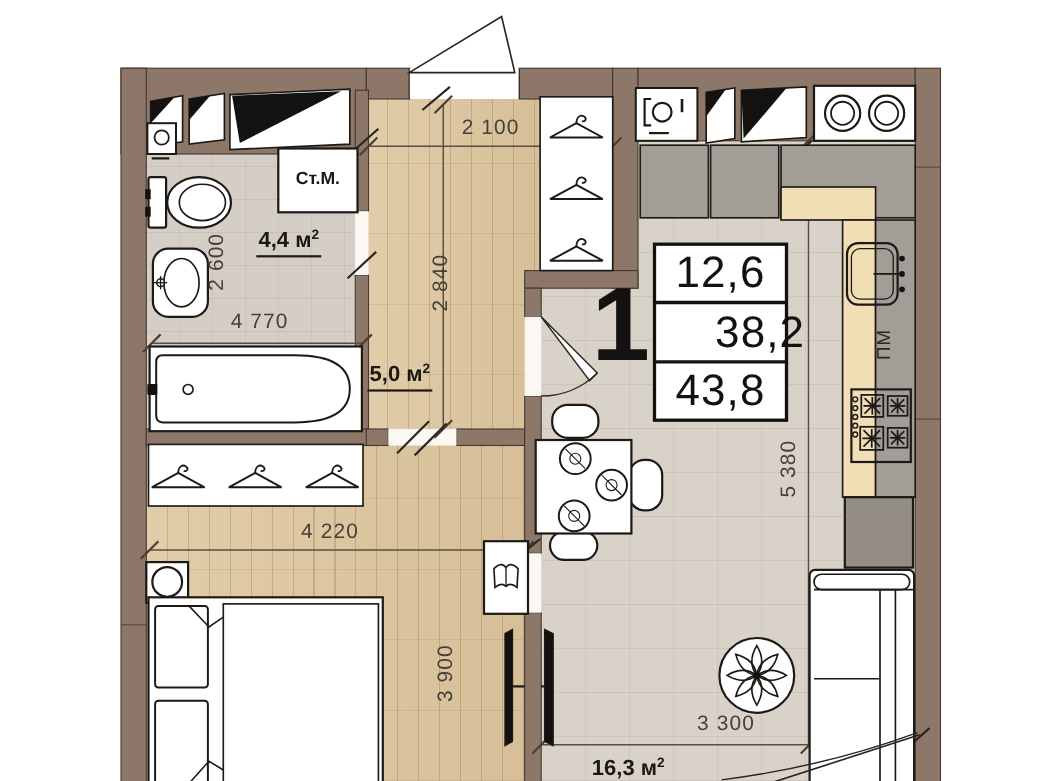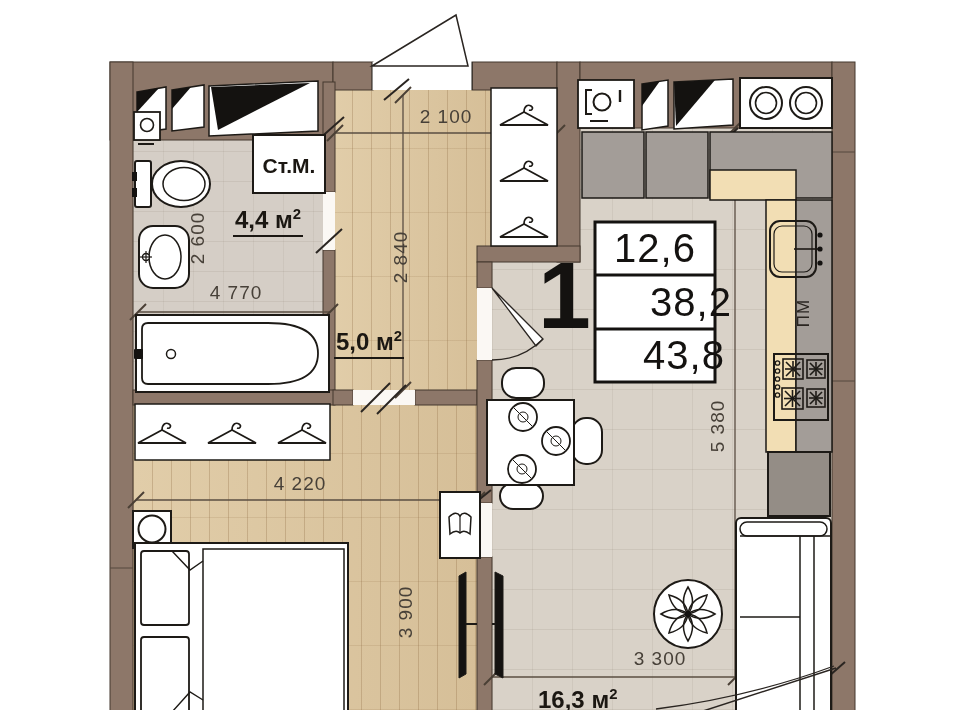--- a/index.html
+++ b/index.html
@@ -24,24 +24,24 @@
     background-color:#d5cec6;
     background-image:
       repeating-linear-gradient(0deg, rgba(120,108,92,.12) 0 1px, rgba(0,0,0,0) 1px 30px),
       repeating-linear-gradient(90deg, rgba(120,108,92,.09) 0 1px, rgba(0,0,0,0) 1px 30px);
   }
   svg{position:absolute;left:0;top:0;}
   
   .dim{position:absolute;font-size:19px;line-height:20px;color:#474038;text-align:center;
        letter-spacing:1px;white-space:nowrap;}
   .vdim{transform:rotate(-90deg);transform-origin:center center;}
-  .area{position:absolute;font-size:24px;font-weight:700;color:#1b1712;
+  .area{position:absolute;font-size:20px;font-weight:700;color:#1b1712;
         border-bottom:2px solid #1b1712;padding:0 2px 1px 2px;white-space:nowrap;}
   .area sup{font-size:62%;}
-  .stm{position:absolute;font-size:21px;font-weight:700;color:#1b1712;text-align:center;}
+  .stm{position:absolute;font-size:16px;font-weight:700;color:#1b1712;text-align:center;}
   .pm{position:absolute;font-size:17px;color:#2a2520;text-align:center;letter-spacing:1px;
       transform:rotate(-90deg);transform-origin:center center;}
   .unit-big{position:absolute;font-size:95px;line-height:90px;font-weight:700;color:#141210;}
   .tbl-val{position:absolute;width:120px;height:48px;line-height:48px;text-align:center;
            font-size:40px;color:#141210;letter-spacing:1px;}
 </style>
 </head>
 <body>
 
 <div id="plan">
@@ -352,14 +352,14 @@
     <span>16,3</span>
     <span>м</span><sup>2</sup>
   </span>
 
   <span class="stm" style="left:257px;top:154px;width:64px;">Ст.М.</span>
   <span class="pm" style="left:774px;top:303px;width:60px;">ПМ</span>
 
   <span class="unit-big" style="left:538px;top:250px;">1</span>
   <span class="tbl-val" style="left:595px;top:224px;">12,6</span>
   <span class="tbl-val" style="left:595px;top:278px;padding-left:36px;">38,2</span>
-  <span class="tbl-val" style="left:595px;top:331px;padding-left:29px;">43,8</span>
+  <span class="tbl-val" style="left:595px;top:331px;">43,8</span>
 </div>
 
 </body></html>

